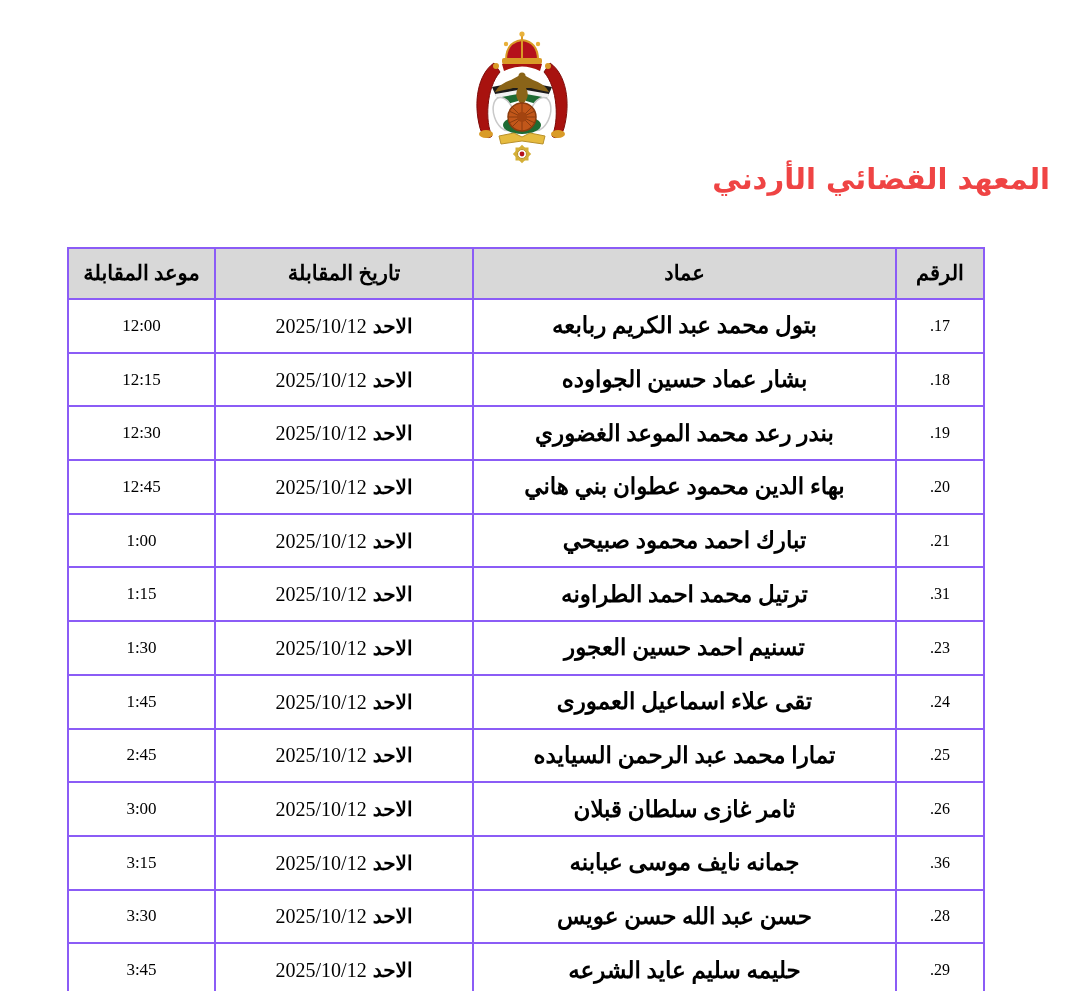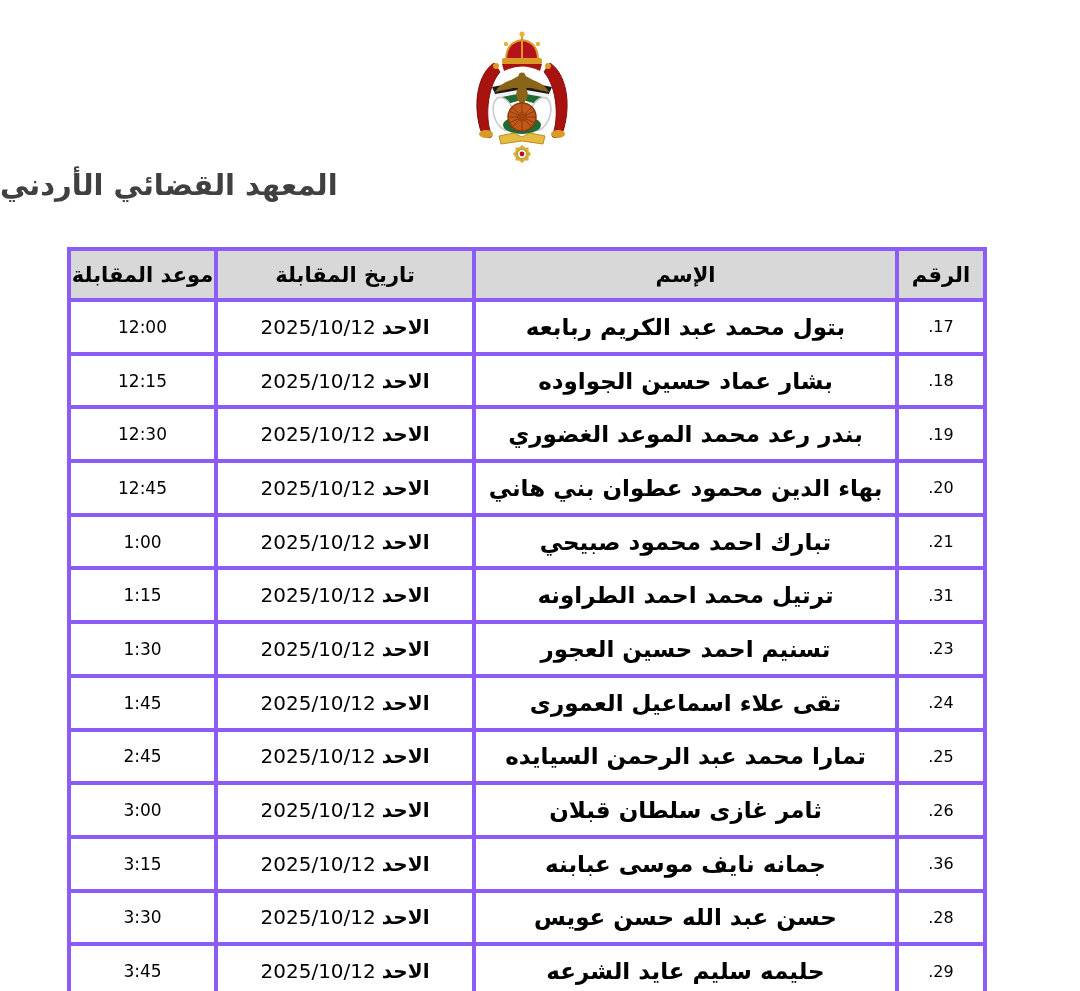--- a/index.html
+++ b/index.html
@@ -15,42 +15,43 @@
     overflow: hidden;
     background: #ffffff;
   }
   .crest {
     position: absolute;
     left: 452px; top: 30px;
     width: 140px; height: 140px;
   }
   .logotype {
     position: absolute;
-    left: 0; top: 168px;
+    left: 0; top: 162px;
     width: 1050px;
-    text-align: left;
+    text-align: right;
     font-size: 29px;
     font-weight: bold;
-    color: #404040;
+    color: #ef4444;
     letter-spacing: -1px;
   }
   table.schedule {
     position: absolute;
     left: 67px; top: 247px;
     width: 916px;
     border-collapse: collapse;
     table-layout: fixed;
     direction: rtl;
   }
   .schedule th, .schedule td {
-    border: 4px solid #8b5cf6;
+    border: 2px solid #8b5cf6;
     text-align: center;
     vertical-align: middle;
     padding: 0;
     overflow: hidden;
+    font-family: Liberation Serif, serif;
   }
   .schedule thead tr { height: 51px; }
   .schedule tbody tr { height: 53.7px; }
   .schedule th {
     background: #d8d8d8;
     font-size: 21px;
     font-weight: bold;
   }
   .c-num  { font-size: 16px; font-weight: normal; }
   .c-name { font-size: 23px; font-weight: bold; }
@@ -137,21 +138,21 @@
   <table class="schedule" dir="rtl">
     <colgroup>
       <col style="width:88px">
       <col style="width:423px">
       <col style="width:258px">
       <col style="width:147px">
     </colgroup>
     <thead>
       <tr>
         <th>الرقم</th>
-        <th>الإسم</th>
+        <th>عماد</th>
         <th>تاريخ المقابلة</th>
         <th>موعد المقابلة</th>
       </tr>
     </thead>
     <tbody>
         <tr>
       <td class="c-num">17.</td>
       <td class="c-name">بتول محمد عبد الكريم ربابعه</td>
       <td class="c-date">
         <span class="day">الاحد</span><span class="dateval">2025/10/12</span>

